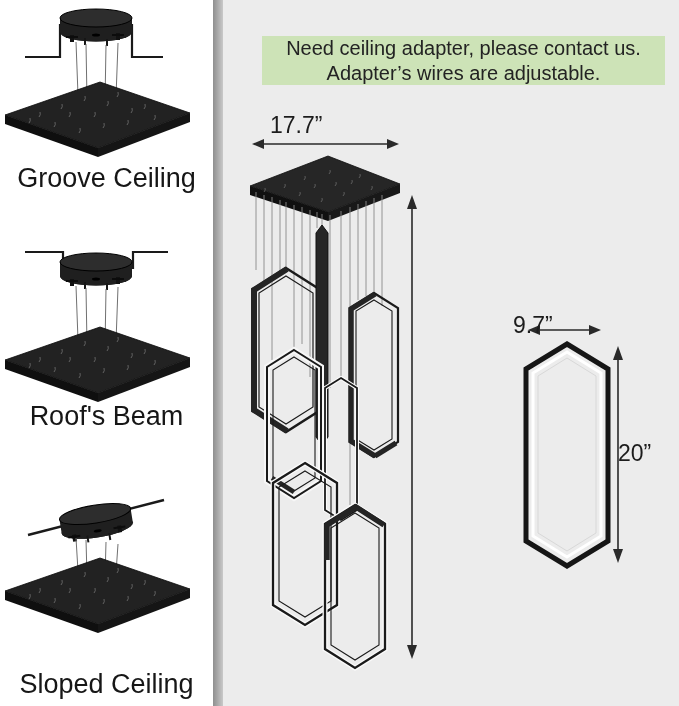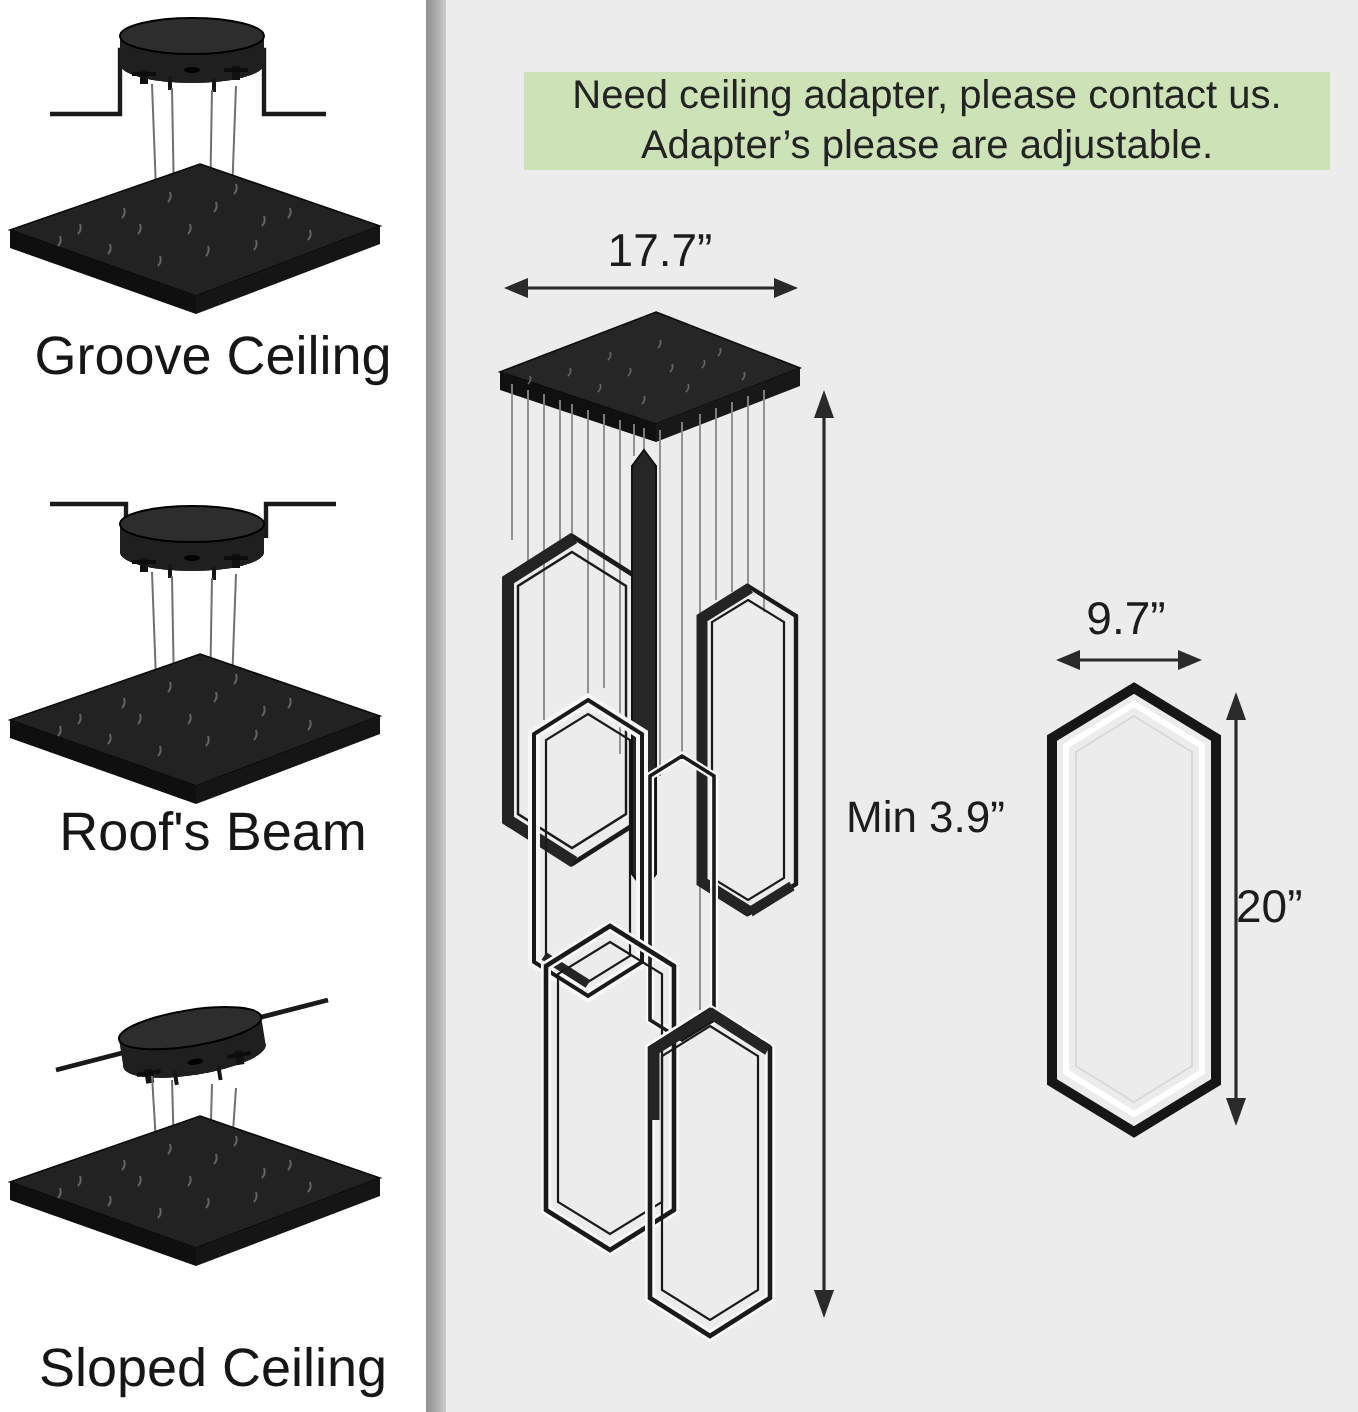--- a/index.html
+++ b/index.html
@@ -8,21 +8,21 @@
   .right-panel{position:absolute;left:223px;top:0;width:456px;height:706px;background:#ececec;}
   .divider{position:absolute;left:213px;top:0;width:10px;height:706px;
            background:linear-gradient(to right,#8f8f8f 0%,#a8a8a8 45%,#c9c9c9 100%);}
   .gfx{position:absolute;left:0;top:0;width:679px;height:706px;}
   .banner{position:absolute;left:262px;top:36px;width:403px;height:49px;
           display:flex;flex-direction:column;align-items:center;justify-content:center;
           font-size:20px;line-height:25px;color:#232323;}
   .mount-label{position:absolute;left:0;width:213px;text-align:center;
                font-size:27px;color:#161616;}
   .dim{position:absolute;font-size:22px;color:#1c1c1c;white-space:nowrap;}
-  .dim.center{text-align:center;}
+  .dim.center{text-align:left;}
 </style>
 </head>
 <body>
 
 <div class="page">
 
   <div class="right-panel" style="background: rgb(236, 236, 236);"></div>
   <div class="divider"></div>
 
   <svg class="gfx" viewBox="0 0 679 706" xmlns="http://www.w3.org/2000/svg">
@@ -196,25 +196,24 @@
       <g fill="none">
         <path d="M567 344 L608 369 L608 541 L567 566 L526 541 L526 369 Z" stroke="#161616" stroke-width="5"></path>
         <path d="M567 352 L601 373 L601 536 L567 557 L533 536 L533 373 Z" stroke="#ffffff" stroke-width="3"></path>
         <path d="M567 358 L596 376 L596 533 L567 551 L538 533 L538 376 Z" stroke="#d8d8d8" stroke-width="1"></path>
       </g>
     </g>
   </svg>
 
   <div class="banner" style="background: rgb(205, 227, 183); color: rgb(35, 35, 35);">
     <div>Need ceiling adapter, please contact us.</div>
-    <div>Adapter’s please are adjustable.</div>
+    <div>Adapter’s wires are adjustable.</div>
   </div>
 
   <div class="mount-label" style="top:163px">Groove Ceiling</div>
   <div class="mount-label" style="top:401px">Roof's Beam</div>
   <div class="mount-label" style="top:669px">Sloped Ceiling</div>
 
   <div class="dim center" style="left:270px;top:112px;width:120px;font-size:23px">17.7”</div>
-  <div class="dim" style="left:423px;top:396px">Min 3.9”</div>
-  <div class="dim center" style="left:513px;top:296px;width:100px;font-size:23px">9.7”</div>
+  <div class="dim center" style="left:513px;top:312px;width:100px;font-size:23px">9.7”</div>
   <div class="dim" style="left:618px;top:440px;font-size:23px">20”</div>
 
 </div>
 
 </body></html>

